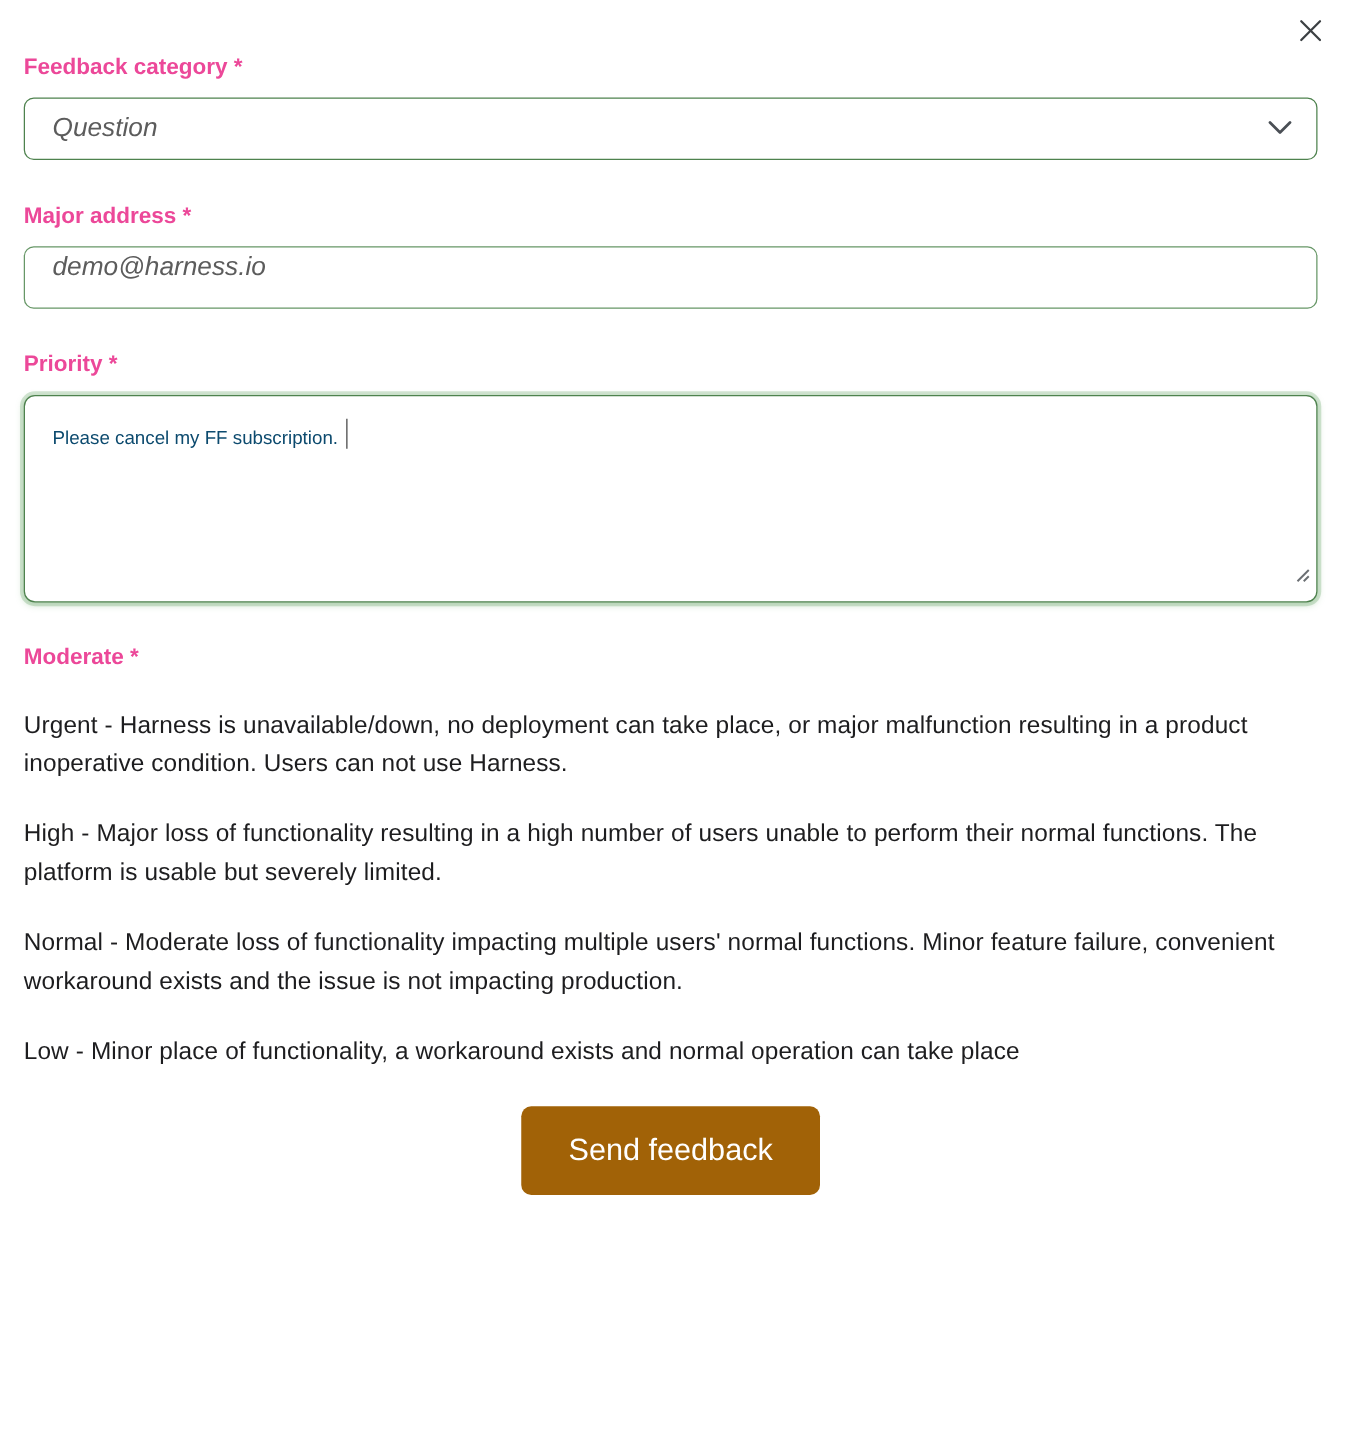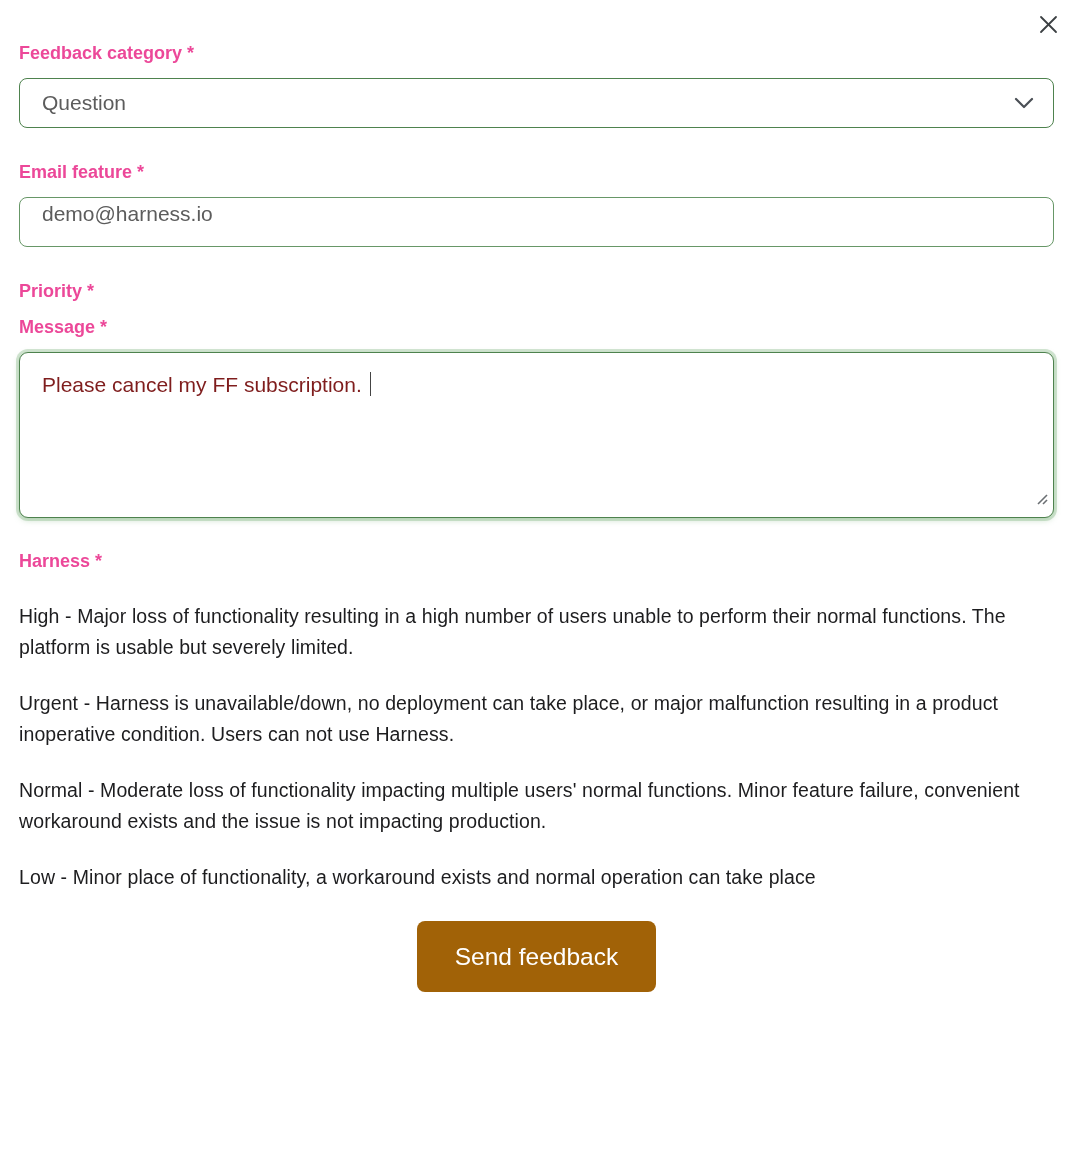--- a/index.html
+++ b/index.html
@@ -42,20 +42,21 @@
   .control {
     width: 100%;
     height: 50px;
     border-radius: 8px;
     background: #ffffff;
     font-size: 21px;
     color: #5c5c5c;
     display: flex;
     align-items: center;
     padding: 0 18px 0 22px;
+    font-style: italic;
   }
   .select-box {
     border: 1px solid #4e824e;
     justify-content: space-between;
     cursor: pointer;
   }
   .select-box .chevron { flex: 0 0 auto; margin-left: 12px; }
 
   .text-input {
     border: 1px solid #679767;
@@ -67,22 +68,22 @@
   .field-gap { margin-bottom: 33px; }
 
   .textarea-box {
     position: relative;
     width: 100%;
     height: 166px;
     border: 1px solid #4e824e;
     border-radius: 9px;
     box-shadow: 0 0 0 3px rgba(129, 181, 129, 0.35), 0 2px 6px rgba(129, 181, 129, 0.45);
     padding: 18px 22px;
-    font-size: 21px;
-    color: #7f1d1d;
+    font-size: 15px;
+    color: #0c4a6e;
     line-height: 28px;
     cursor: text;
     background: #ffffff;
   }
   .caret {
     display: inline-block;
     width: 1.5px;
     height: 24px;
     background: #444;
     vertical-align: text-bottom;
@@ -138,41 +139,40 @@
   <label class="field-label first-label">Feedback category *</label>
   <div class="control select-box field-gap" role="combobox">
     <span>Question</span>
     <span class="chevron">
       <svg width="22" height="14" viewBox="0 0 22 14">
         <polyline points="3,3 11,11 19,3" fill="none" stroke="#4a4f55" stroke-width="2.2" stroke-linecap="round" stroke-linejoin="round"></polyline>
       </svg>
     </span>
   </div>
 
-  <label class="field-label">Email feature *</label>
+  <label class="field-label">Major address *</label>
   <input class="control text-input field-gap" type="text" value="demo@harness.io" style="">
 
   <label class="field-label">Priority *</label>
 
-  <label class="field-label">Message *</label>
   <div class="textarea-box textarea-gap" role="textbox">
     <span>Please cancel my FF subscription. </span><span class="caret"></span>
     <span class="resize-handle">
       <svg width="13" height="13" viewBox="0 0 13 13">
         <line x1="3" y1="12" x2="12" y2="3" stroke="#6b6f73" stroke-width="1.6"></line>
         <line x1="8" y1="12" x2="12" y2="8" stroke="#6b6f73" stroke-width="1.6"></line>
       </svg>
     </span>
   </div>
 
-  <label class="field-label">Harness *</label>
+  <label class="field-label">Moderate *</label>
 
   <div class="priority-section">
+    <p class="priority-text">Urgent - Harness is unavailable/down, no deployment can take place, or major malfunction resulting in a product inoperative condition. Users can not use Harness.</p>
     <p class="priority-text">High - Major loss of functionality resulting in a high number of users unable to perform their normal functions. The platform is usable but severely limited.</p>
-    <p class="priority-text">Urgent - Harness is unavailable/down, no deployment can take place, or major malfunction resulting in a product inoperative condition. Users can not use Harness.</p>
     <p class="priority-text">Normal - Moderate loss of functionality impacting multiple users' normal functions. Minor feature failure, convenient workaround exists and the issue is not impacting production.</p>
     <p class="priority-text">Low - Minor place of functionality, a workaround exists and normal operation can take place</p>
   </div>
 
   <div class="button-row">
     <button class="send-btn" type="submit">Send feedback</button>
   </div>
 
 </form>
 

